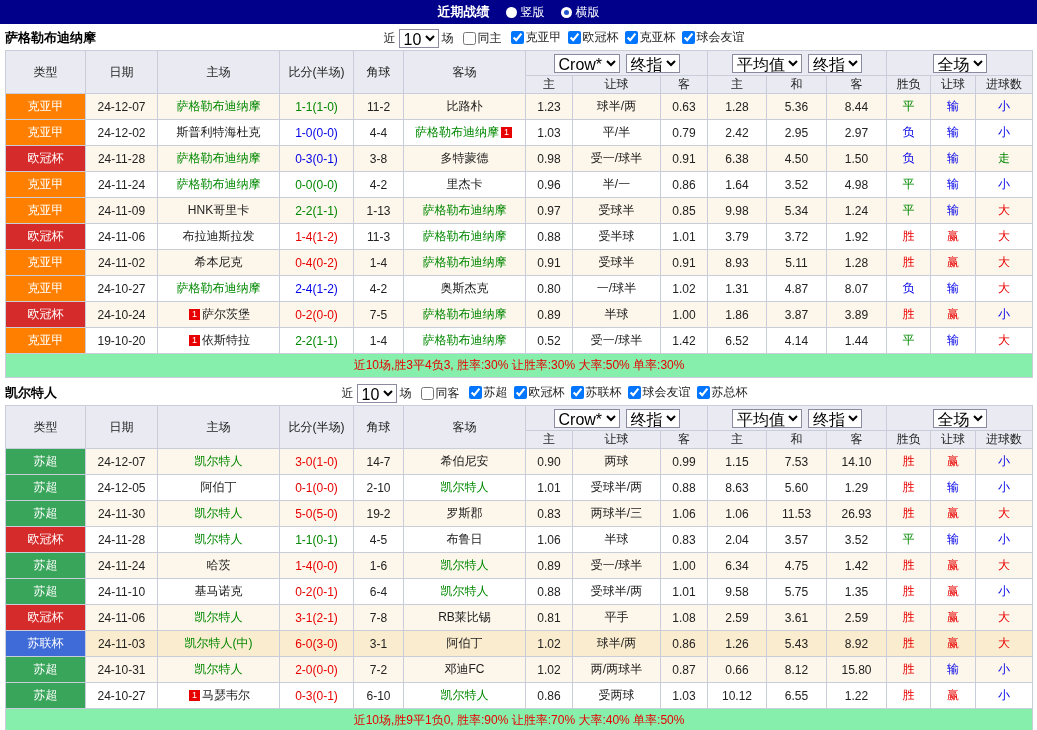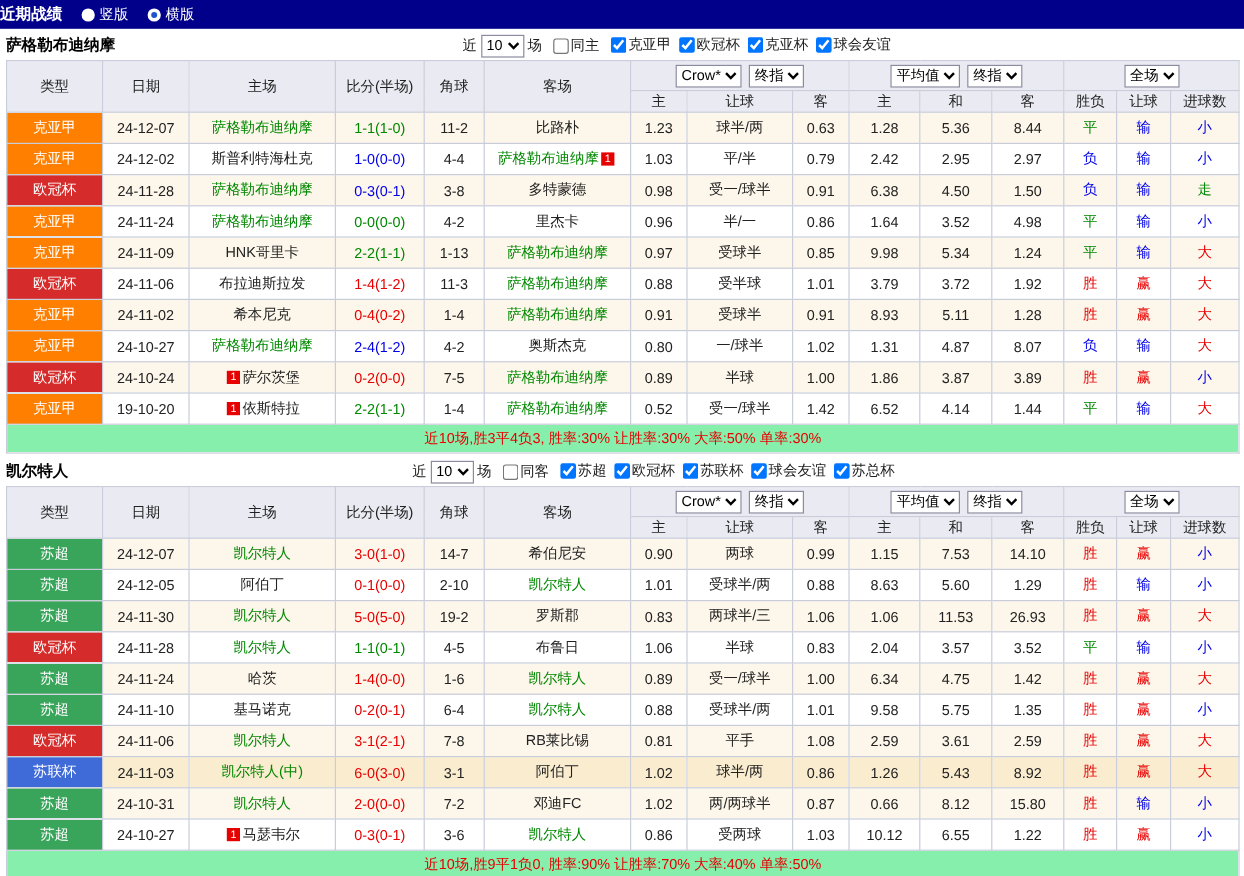--- a/index.html
+++ b/index.html
@@ -1,30 +1,30 @@
 <!DOCTYPE html>
 <html lang="zh"><head>
 <meta charset="utf-8">
 <style>
 *{box-sizing:border-box;margin:0;padding:0}
 html,body{background:#fff}
 body{width:1037px;font-family:"Liberation Sans",sans-serif;font-size:12px;color:#222}
-.topbar{background:#00008b;height:24px;display:flex;align-items:center;justify-content:flex-start;gap:16px;color:#fff}
+.topbar{background:#00008b;height:24px;display:flex;align-items:center;justify-content:center;gap:16px;color:#fff}
 .topbar .title{font-weight:bold;font-size:13px}
 .radio{display:inline-flex;align-items:center;gap:4px;cursor:pointer;font-size:12px}
 .rdot{width:11px;height:11px;border-radius:50%;background:#fff;position:relative;display:inline-block}
 .rdot.sel::after{content:"";position:absolute;left:3px;top:3px;width:5px;height:5px;border-radius:50%;background:#2255cc}
 .content{padding:2px 5px 0}
 .section+.section{margin-top:3px}
 .secbar{display:flex;align-items:center;height:24px}
 .secbar .team{font-weight:bold;font-size:13px;color:#000}
 .filters{margin:0 auto;display:flex;align-items:center;gap:3px}
 .filters label{display:inline-flex;align-items:center;cursor:pointer}
 .filters input[type=checkbox]{margin:0 2px 0 6px;width:13px;height:13px}
-select{font-size:12px;height:19px;border:1px solid #8a8aa0;background:#fff}
+select{font-size:16px;height:19px;border:1px solid #8a8aa0;background:#fff}
 table{width:100%;border-collapse:collapse;table-layout:fixed}
 th,td{border:1px solid #c9cdd9;text-align:center;overflow:hidden;white-space:nowrap}
 thead th{background:#eaeaf3;font-weight:normal}
 .hrow1 th{height:25px}
 .hrow2 th{height:18px}
 .selcell select{margin:0 3px}
 tbody td{height:26px;background:#fff}
 tr.alt td{background:#fdf6ea}
 tr.hl td{background:#faeccf}
 td.type{color:#fff}
@@ -537,21 +537,21 @@
             <td>15.80</td>
             <td class="c-win">胜</td>
             <td class="c-lose">输</td>
             <td class="c-lose">小</td>
           </tr>
           <tr class="">
             <td class="type" style="background-color: rgb(56, 165, 90);">苏超</td>
             <td>24-10-27</td>
             <td class="team "><span class="rc">1</span>马瑟韦尔</td>
             <td class="score c-win">0-3(0-1)</td>
-            <td>3-6</td>
+            <td>6-10</td>
             <td class="team focus">凯尔特人</td>
             <td>0.86</td>
             <td>受两球</td>
             <td>1.03</td>
             <td>10.12</td>
             <td>6.55</td>
             <td>1.22</td>
             <td class="c-win">胜</td>
             <td class="c-win">赢</td>
             <td class="c-lose">小</td>

